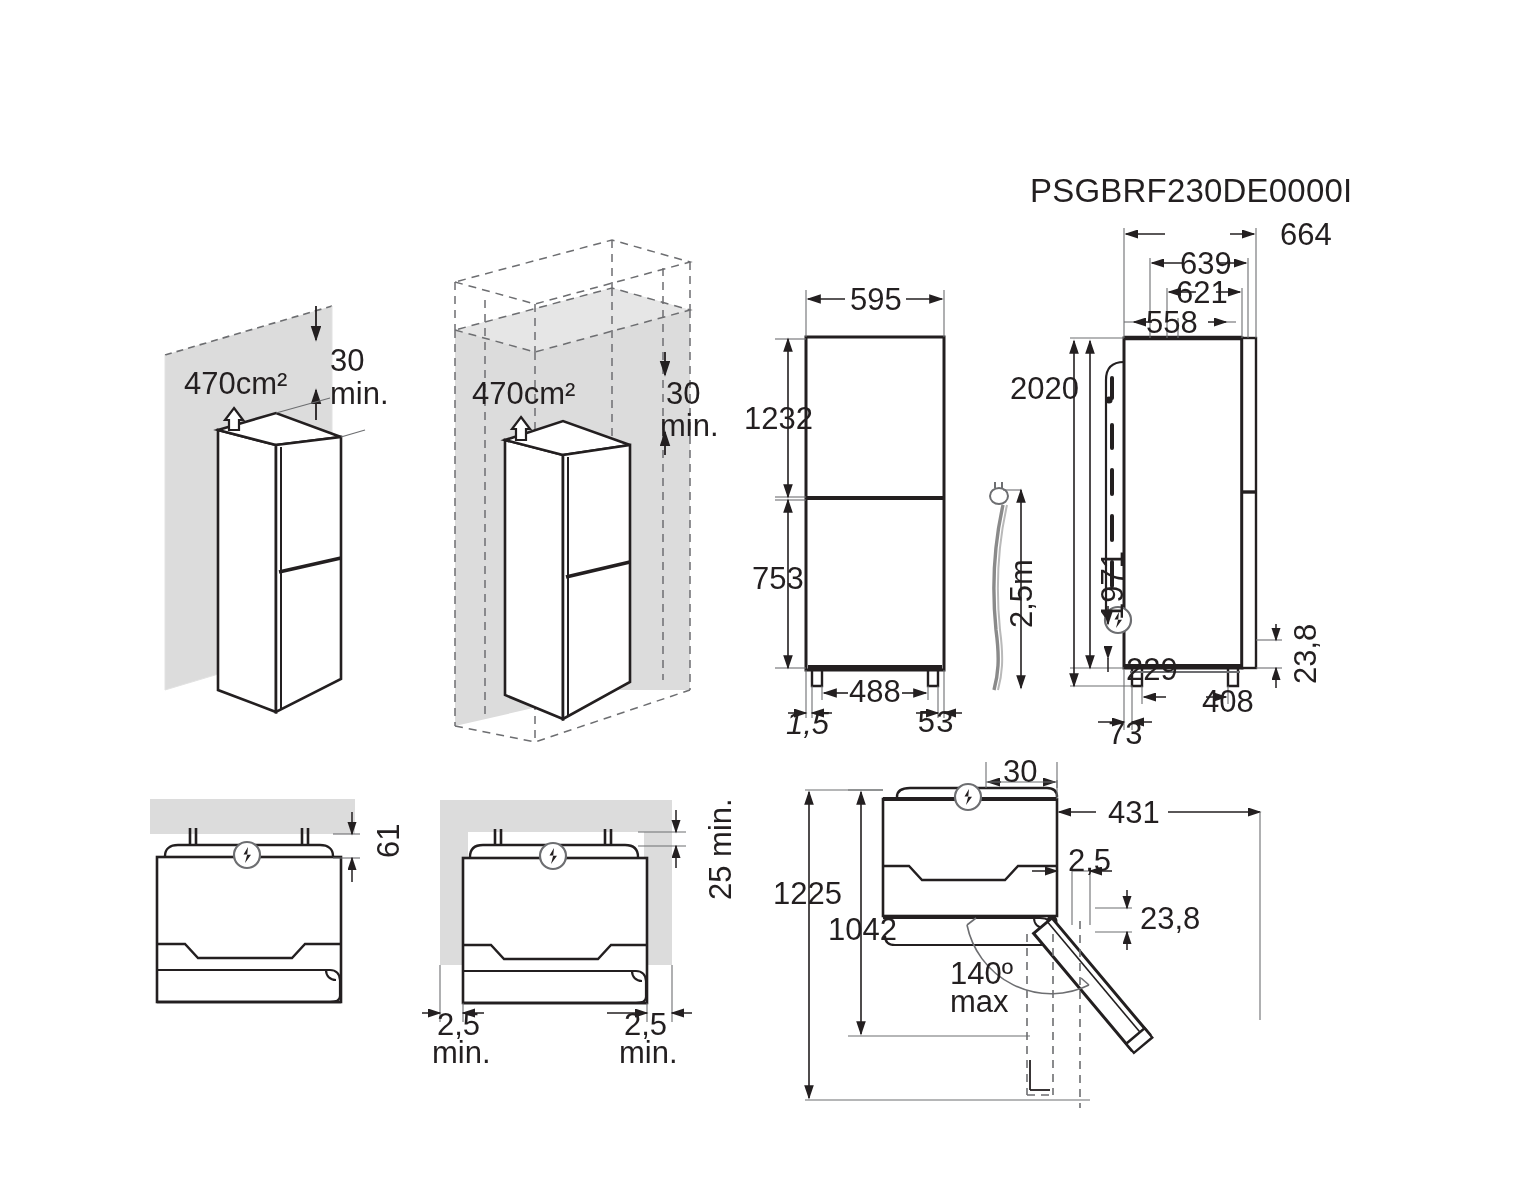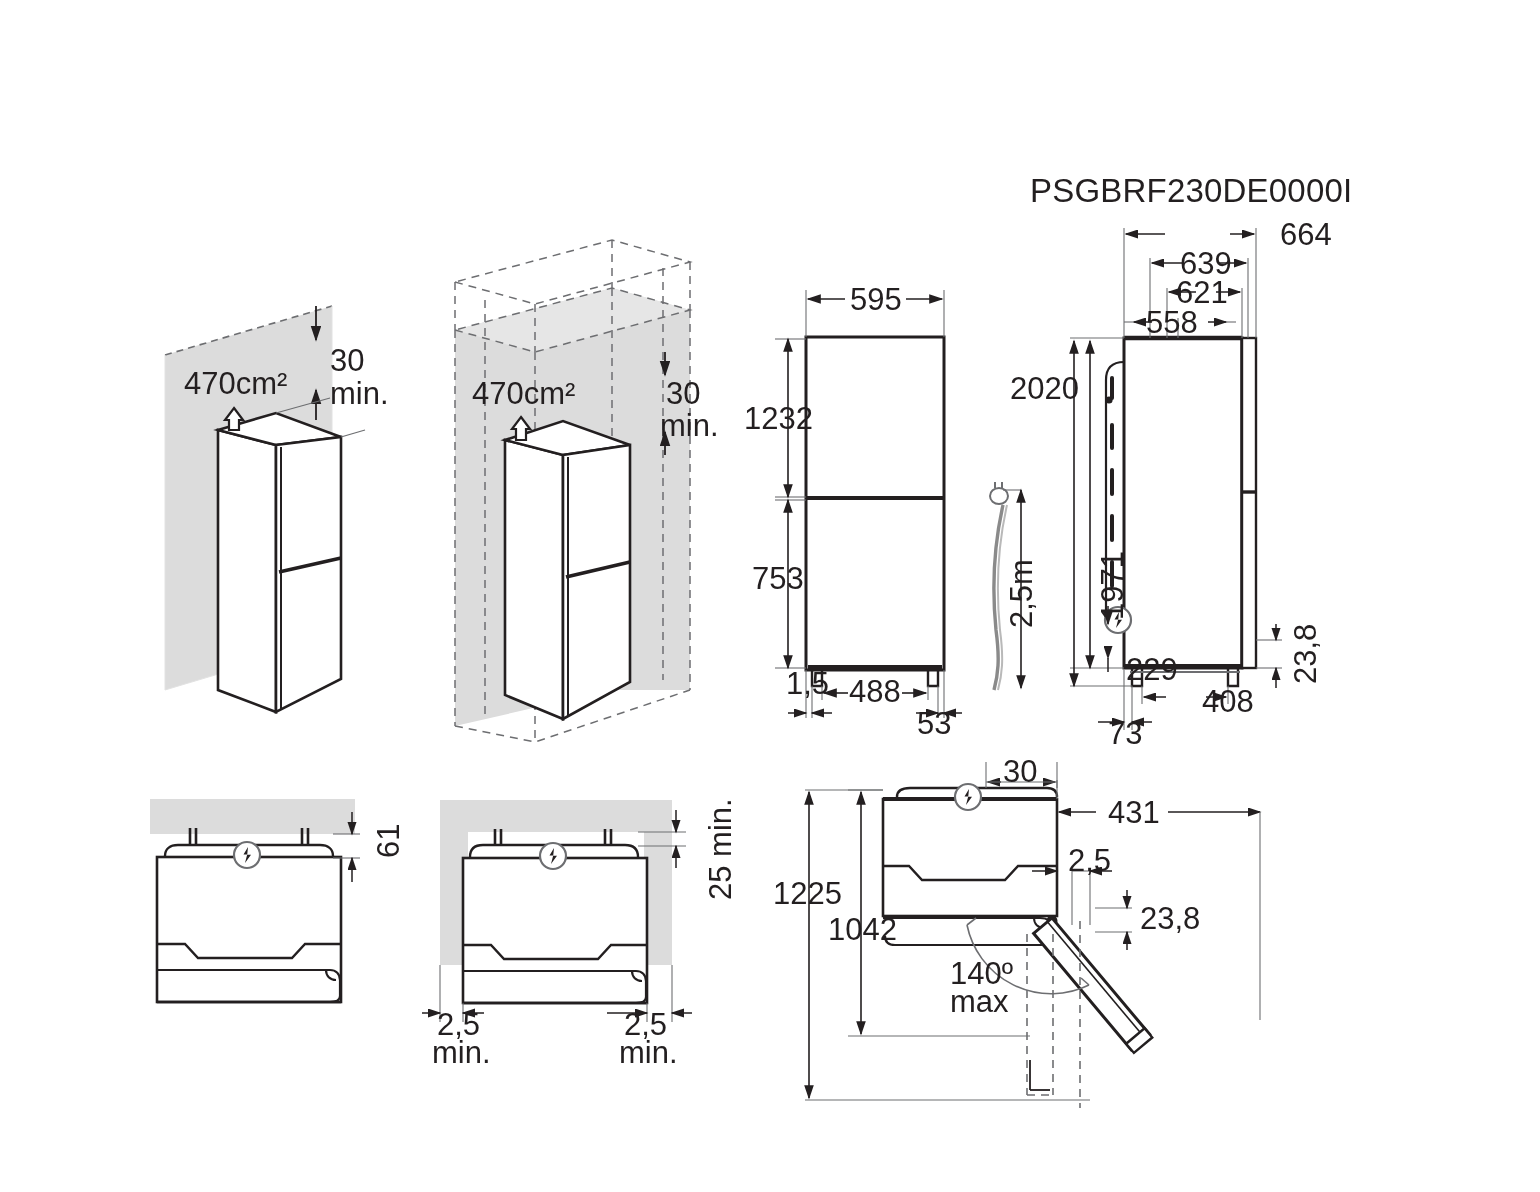--- a/index.html
+++ b/index.html
@@ -363,22 +363,22 @@
   <div class="lbl" style="left:330px;top:378px;">min.</div>
 
   <div class="lbl" style="left:472px;top:378px;">470cm²</div>
   <div class="lbl" style="left:666px;top:378px;">30</div>
   <div class="lbl" style="left:660px;top:410px;">min.</div>
 
   <div class="lbl" style="left:850px;top:284px;">595</div>
   <div class="lbl" style="left:744px;top:403px;">1232</div>
   <div class="lbl" style="left:752px;top:563px;">753</div>
   <div class="lbl" style="left:849px;top:676px;">488</div>
-  <div class="lbl" style="left:786px;top:668px;">1,5</div>
-  <div class="lbl" style="left:917px;top:708px;">53</div>
+  <div class="lbl" style="left:786px;top:708px;font-style:italic;">1,5</div>
+  <div class="lbl" style="left:917px;top:708px;font-family:Liberation Mono, monospace;">53</div>
 
   <div class="lbl rot90" style="left:1006px;top:628px;">2,5m</div>
 
   <div class="lbl" style="left:1256px;top:219px;margin-left:24px;">664</div>
   <div class="lbl" style="left:1180px;top:248px;">639</div>
   <div class="lbl" style="left:1176px;top:277px;">621</div>
   <div class="lbl" style="left:1146px;top:307px;">558</div>
   <div class="lbl" style="left:1010px;top:373px;">2020</div>
   <div class="lbl rot90" style="left:1097px;top:620px;">1971</div>
   <div class="lbl" style="left:1090px;top:654px;margin-left:36px;">229</div>

